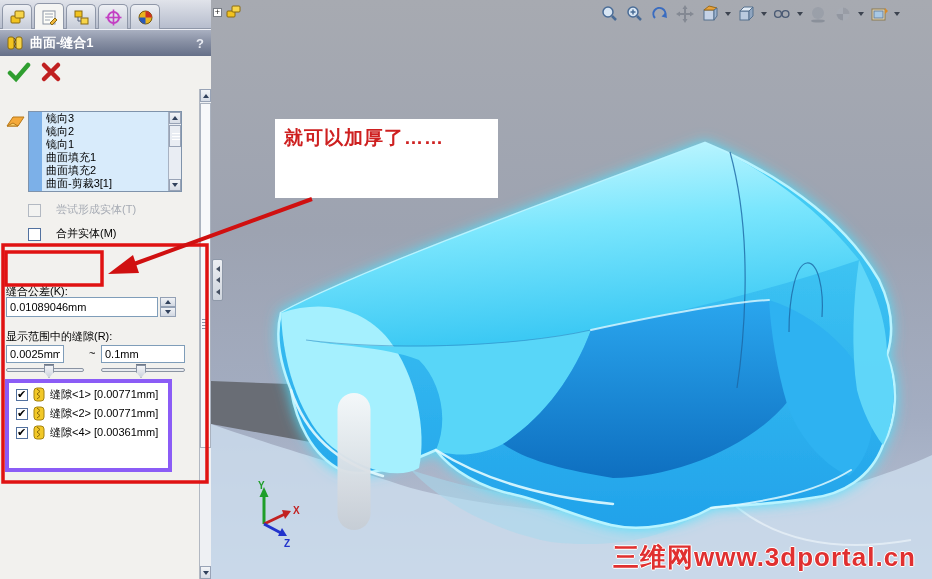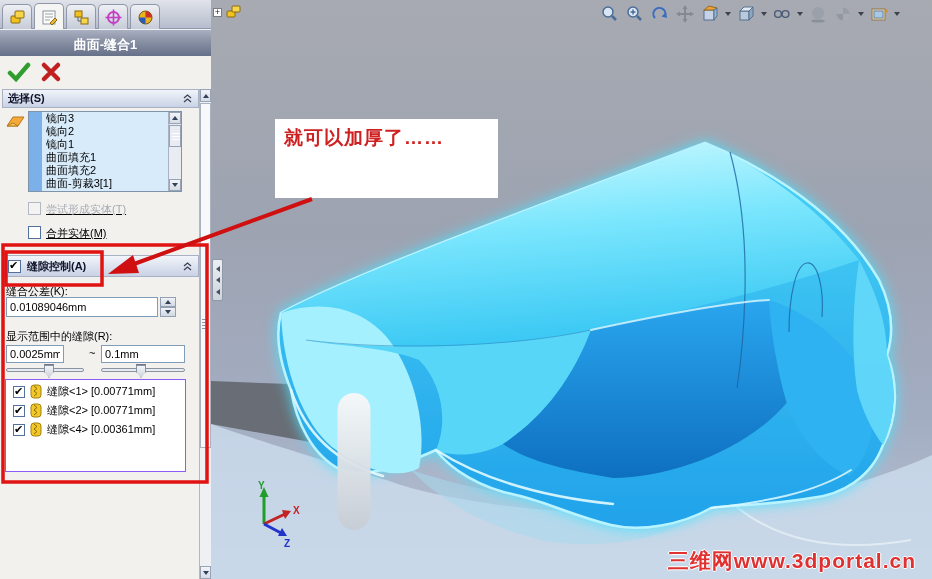--- a/index.html
+++ b/index.html
@@ -4,69 +4,69 @@
 <style>
   html,body{margin:0;padding:0;background:#555;}
   *{box-sizing:border-box;font-family:"Liberation Sans","DejaVu Sans",sans-serif;}
   .app{position:relative;width:932px;height:579px;overflow:hidden;background:#f2f1ee;font-size:11px;}
 
   
   .panel{position:absolute;left:0;top:0;width:211px;height:579px;background:#f2f1ee;border-right:1px solid #8a93a3;}
   .tabbar{position:absolute;left:0;top:0;width:211px;height:29px;background:linear-gradient(#e0e3ea,#b6bdcd);border-bottom:1px solid #8f97a8;}
   .tab{position:absolute;top:4px;width:30px;height:25px;border:1px solid #8f97a8;border-bottom:none;border-radius:5px 5px 0 0;background:linear-gradient(#eef0f4,#c6ccd8);display:flex;align-items:center;justify-content:center;}
   .tab.active{background:#f5f5f3;top:3px;height:27px;}
-  .ptitle{position:absolute;left:0;top:29px;width:211px;height:27px;background:linear-gradient(#a9b0c1 0%,#8890a4 45%,#667088 100%);border-top:1px solid #eef0f6;display:flex;align-items:center;gap:6px;padding:0 7px;color:#fff;font-weight:bold;font-size:13px;flex-direction:column;}
+  .ptitle{position:absolute;left:0;top:29px;width:211px;height:27px;background:linear-gradient(#a9b0c1 0%,#8890a4 45%,#667088 100%);border-top:1px solid #eef0f6;display:flex;align-items:center;gap:6px;padding:0 7px;color:#fff;font-weight:bold;font-size:13px;}
   .phelp{margin-left:auto;color:#e9ebf2;font-weight:bold;font-size:13px;}
   .okrow{position:absolute;left:0;top:56px;width:211px;height:33px;background:#f2f1ee;}
   .okbtn{position:absolute;top:4px;width:26px;height:24px;display:flex;align-items:center;justify-content:center;}
   .sheader{position:absolute;left:2px;width:197px;height:19px;background:linear-gradient(#f1f4fa,#c9d2e5);border:1px solid #a9b2c5;font-size:11px;font-weight:bold;color:#10132a;display:flex;align-items:center;padding:0 5px;}
   .chev{margin-left:auto;}
 
   .cb{width:13px;height:13px;background:#fff;border:1px solid #52719f;display:inline-block;position:relative;flex:0 0 auto;}
   .cb.on::after{content:"\2714";position:absolute;left:0px;top:-2px;font-size:11px;font-weight:bold;color:#000;}
   .cb.dis{border-color:#b3b9c2;background:#f3f3f1;}
 
   .listbox{position:absolute;left:28px;top:111px;width:154px;height:81px;background:#d8ebfb;border:1px solid #7f93ab;overflow:hidden;}
   .lstripe{position:absolute;left:0;top:0;bottom:0;width:13px;background:#7cb0e8;}
   .litem{padding-left:17px;height:13px;line-height:13px;color:#000;white-space:nowrap;}
   .lsb{position:absolute;right:0;top:0;bottom:0;width:13px;background:#e9edf3;border-left:1px solid #a8b2c2;}
   .lsb .btn{position:absolute;left:0;width:12px;height:12px;background:linear-gradient(#f2f4f7,#d6dce6);border:1px solid #98a3b6;display:flex;align-items:center;justify-content:center;}
   .lsb .thumb{position:absolute;left:0;top:13px;width:12px;height:22px;background:linear-gradient(#fbfcfd,#dfe4ec);border:1px solid #98a3b6;background-image:repeating-linear-gradient(#fff 0 1px,transparent 1px 3px);background-position:2px 7px;background-size:8px 9px;background-repeat:no-repeat;}
   .tri-up{width:0;height:0;border-left:3px solid transparent;border-right:3px solid transparent;border-bottom:4px solid #31415c;}
   .tri-dn{width:0;height:0;border-left:3px solid transparent;border-right:3px solid transparent;border-top:4px solid #31415c;}
 
-  .chkrow{position:absolute;display:flex;align-items:flex-start;gap:5px;color:#000;text-decoration:underline;}
+  .chkrow{position:absolute;display:flex;align-items:flex-end;gap:15px;color:#000;}
   .dislab{color:#a6abb4;}
 
   .flabel{position:absolute;color:#000;}
   .tinput{position:absolute;height:20px;border:1px solid #7f9db9;background:#fff;font-size:11px;padding:0 3px;color:#000;}
   .spin{position:absolute;left:160px;top:297px;width:17px;height:20px;}
   .spin .sb{position:absolute;left:0;width:16px;height:10px;background:linear-gradient(#f0f2f6,#d2d8e2);border:1px solid #93a0b4;display:flex;align-items:center;justify-content:center;}
   .groove{position:absolute;height:4px;background:#e8ebf0;border:1px solid #8a93a2;border-radius:2px;}
   .sthumb{position:absolute;width:10px;height:14px;background:linear-gradient(#f7f8fa,#c9cfda);border-top:1px solid #6e7888;clip-path:polygon(0 0,100% 0,100% 58%,50% 100%,0 58%);box-shadow:inset 0 0 0 1px #8791a1;}
 
-  .gaplist{position:absolute;left:5px;top:379px;width:181px;height:93px;background:#fff;border:1px solid #8b5cf6;padding-top:2px;}
+  .gaplist{position:absolute;left:5px;top:379px;width:167px;height:93px;background:#fff;border:4px solid #8b5cf6;padding-top:2px;}
   .gaprow{display:flex;align-items:center;gap:5px;height:19px;padding-left:7px;color:#000;}
 
   .psb{position:absolute;left:199px;top:89px;width:12px;height:490px;background:#eef0f3;border-left:1px solid #b2b8c2;}
   .psb .btn{position:absolute;left:0;width:11px;height:13px;background:linear-gradient(#f2f4f7,#d6dce6);border:1px solid #98a3b6;display:flex;align-items:center;justify-content:center;}
   .psb .thumb{position:absolute;left:0;top:14px;width:11px;height:345px;background:#f7f8fa;border:1px solid #aab2bf;}
   .psb .grip{position:absolute;left:2px;top:230px;width:6px;height:10px;background:repeating-linear-gradient(#8d97a8 0 1px,transparent 1px 3px);}
 
   
   .vp{position:absolute;left:211px;top:0;width:721px;height:579px;background:linear-gradient(180deg,#a7aab1 0%,#9da3b1 40%,#a3adc2 72%,#b9c4d7 100%);overflow:hidden;}
   .tree{position:absolute;left:2px;top:5px;display:flex;align-items:center;gap:4px;font-size:12px;color:#17181c;}
   .plusbox{width:9px;height:9px;border:1px solid #787d85;background:#fff;font-size:9px;line-height:7px;text-align:center;color:#222;}
   .vtools{position:absolute;left:388px;top:3px;display:flex;align-items:center;gap:3px;}
   .vt{width:22px;height:22px;display:flex;align-items:center;justify-content:center;}
   .vt.dim{opacity:.45;}
   .dd{width:0;height:0;border-left:3px solid transparent;border-right:3px solid transparent;border-top:4px solid #3c4350;margin:0 1px;}
   .flyout{position:absolute;left:1px;top:259px;width:11px;height:42px;background:linear-gradient(#eceef2,#cfd5de);border:1px solid #8f99a9;border-radius:2px;display:flex;flex-direction:column;align-items:center;justify-content:space-evenly;}
   .larr{width:0;height:0;border-top:3px solid transparent;border-bottom:3px solid transparent;border-right:4px solid #455062;}
-  .wmark{position:absolute;right:16px;bottom:4px;font-size:21px;font-weight:bold;color:#e03030;letter-spacing:1px;text-shadow:-1px 0 0 #fff,1px 0 0 #fff,0 -1px 0 #fff,0 1px 0 #fff;}
+  .wmark{position:absolute;right:16px;bottom:4px;font-size:26px;font-weight:bold;color:#e03030;letter-spacing:1px;text-shadow:-1px 0 0 #fff,1px 0 0 #fff,0 -1px 0 #fff,0 1px 0 #fff;}
 
   
   .note{position:absolute;left:275px;top:119px;width:223px;height:79px;background:#ffffff;color:#ce2020;font-weight:bold;font-size:19px;line-height:27px;padding:5px 9px;letter-spacing:1px;z-index:40;}
   .ov{position:absolute;left:0;top:0;width:932px;height:579px;pointer-events:none;z-index:60;}
 </style>
 </head>
 <body>
 
 <div class="app">
 
@@ -127,26 +127,20 @@
             <path d="M3,12 L9,18 L21,4" stroke="#2f9e2f" stroke-width="4.5" fill="none" stroke-linecap="round"></path>
           </svg>
       </div>
       <div class="okbtn" style="left:38px">
         <svg width="22" height="22">
             <path d="M4,4 L18,18 M18,4 L4,18" stroke="#c02020" stroke-width="4.5" stroke-linecap="round"></path>
           </svg>
       </div>
     </div>
 
-    <div class="sheader" style="top:89px">
-      <span>选择(S)</span>
-      <svg class="chev" width="11" height="9">
-          <path d="M2,4 L5.5,1 L9,4 M2,8 L5.5,5 L9,8" fill="none" stroke="#3a4356" stroke-width="1.3"></path>
-        </svg>
-    </div>
 
     <svg style="position:absolute;left:5px;top:114px" width="21" height="16">
         <path d="M2,12 L8,3 L19,3 L13,12 Z" fill="#f5a93a" stroke="#b87818"></path>
         <path d="M2,12 L8,9 L13,12 Z" fill="#fbd26e" stroke="#b87818"></path>
       </svg>
 
     <div class="listbox">
       <div class="lstripe"></div>
       <div class="litem">镜向3</div>
       <div class="litem">镜向2</div>
@@ -167,27 +161,20 @@
 
     <div class="chkrow" style="left:28px;top:202px">
       <span class="cb dis"></span>
       <span class="dislab">尝试形成实体(T)</span>
     </div>
     <div class="chkrow" style="left:28px;top:226px">
       <span class="cb"></span>
       <span>合并实体(M)</span>
     </div>
 
-    <div class="sheader" style="top:255px;height:22px">
-      <span class="cb on" style="margin-right:6px"></span>
-      <span>缝隙控制(A)</span>
-      <svg class="chev" width="11" height="9">
-          <path d="M2,4 L5.5,1 L9,4 M2,8 L5.5,5 L9,8" fill="none" stroke="#3a4356" stroke-width="1.3"></path>
-        </svg>
-    </div>
 
     <div class="flabel" style="left:6px;top:284px">缝合公差(K):</div>
     <input class="tinput" style="left: 6px; top: 297px; width: 152px;" value="0.01089046mm">
     <div class="spin">
       <div class="sb" style="top:0">
           <span class="tri-up"></span>
         </div>
       <div class="sb" style="top:10px">
           <span class="tri-dn"></span>
         </div>

